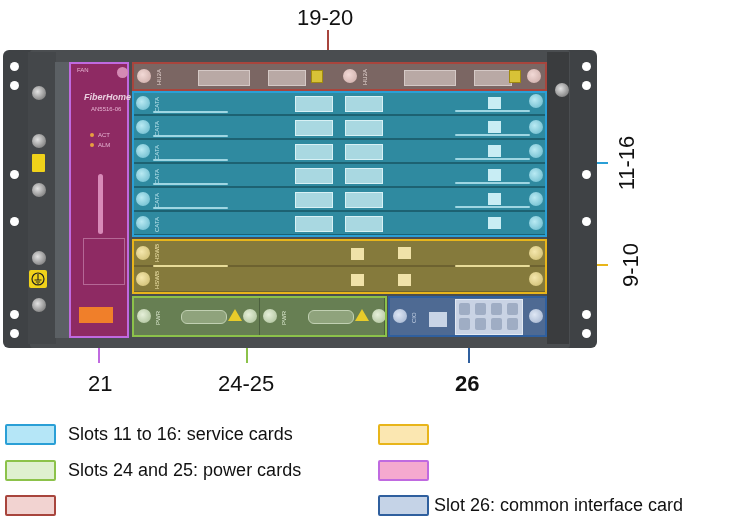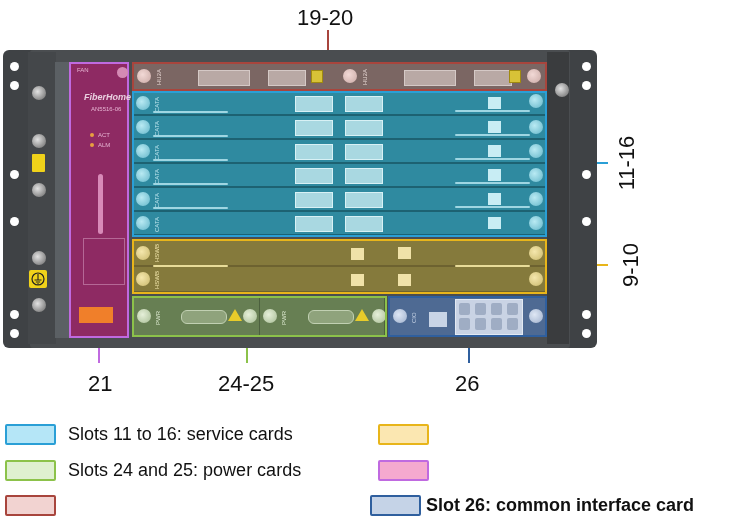--- a/index.html
+++ b/index.html
@@ -80,21 +80,21 @@
 
 <div class="callout vert" style="left:609px;top:254px;">9-10</div>
 <div class="lead" style="left:546px;top:264px;width:62px;height:2px;background:#e8b51a;"></div>
 
 <div class="callout" style="left:88px;top:373px;">21</div>
 <div class="lead" style="left:98px;top:338px;width:2px;height:25px;background:#c06ae0;"></div>
 
 <div class="callout" style="left:218px;top:373px;">24-25</div>
 <div class="lead" style="left:246px;top:336px;width:2px;height:27px;background:#8cc24a;"></div>
 
-<div class="callout" style="left:455px;top:373px;">26</div>
+<div class="callout" style="left:455px;top:373px;font-weight:bold;">26</div>
 <div class="lead" style="left:468px;top:336px;width:2px;height:27px;background:#2f5f9e;"></div>
 
 <div class="ear" style="left:3px;top:50px;width:50px;height:298px;">
   <div class="hole" style="left:7px;top:12px;"></div>
   <div class="hole" style="left:7px;top:31px;"></div>
   <div class="hole" style="left:7px;top:120px;"></div>
   <div class="hole" style="left:7px;top:167px;"></div>
   <div class="hole" style="left:7px;top:260px;"></div>
   <div class="hole" style="left:7px;top:279px;"></div>
 </div>
@@ -280,16 +280,16 @@
 </div>
 <div class="legend-item" style="left:5px;top:494px;">
   <div class="swatch" style="background:#f2d3d1;border-color:#a8453d;"></div>
 </div>
 <div class="legend-item" style="left:378px;top:423px;">
   <div class="swatch" style="background:#fbe7b1;border-color:#e8b51a;margin-right:8px;"></div>
 </div>
 <div class="legend-item" style="left:378px;top:459px;">
   <div class="swatch" style="background:#f5a9cf;border-color:#c06ae0;margin-right:9px;"></div>
 </div>
-<div class="legend-item" style="left:370px;top:494px;font-weight:bold;">
+<div class="legend-item" style="left:378px;top:494px;">
   <div class="swatch" style="background:#c5d3e7;border-color:#2f5f9e;margin-right:5px;"></div>
   <span class="legend-text">Slot 26: common interface card</span>
 </div>
 
 </body></html>

